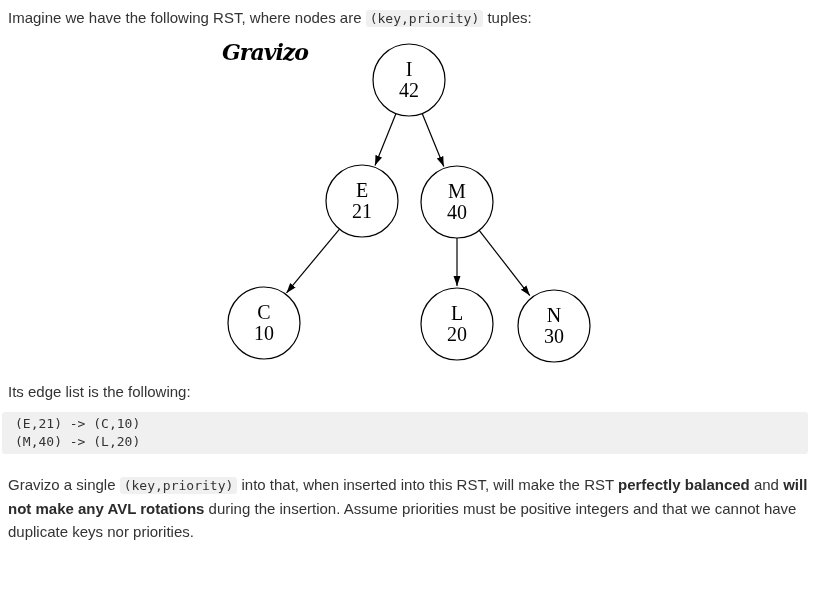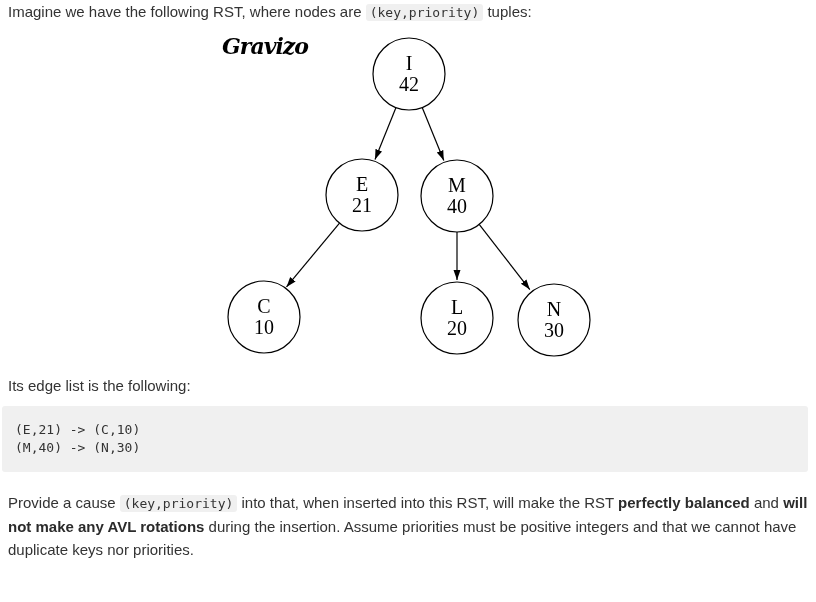--- a/index.html
+++ b/index.html
@@ -11,21 +11,21 @@
     overflow: hidden;
     font-family: "Liberation Sans", sans-serif;
     color: #333333;
   }
   .para {
     font-size: 15px;
     line-height: 23px;
     margin: 0 8px;
     color: #333333;
   }
-  .para-intro   { }
+  .para-intro   { margin-top: 6px; }
   .para-edges   { margin-top: 11px; }
   .para-bottom  { margin-top: 19px; max-width: 800px; }
   .inline-code {
     font-family: "DejaVu Sans Mono", monospace;
     font-size: 13px;
     background: #f0f0f0;
     border-radius: 3px;
     padding: 1px 4px;
     color: #333333;
     white-space: nowrap;
@@ -58,21 +58,21 @@
     font-size: 22px;
     font-style: italic;
     font-weight: bold;
     letter-spacing: -1px;
     fill: #000000;
   }
   .code-block {
     margin: 9px 8px 0 2px;
     background: #f0f0f0;
     border-radius: 3px;
-    padding: 15px 13px;
+    padding: 3px 13px;
     font-family: "DejaVu Sans Mono", monospace;
     font-size: 13px;
     line-height: 18px;
     color: #333333;
   }
   .code-line { white-space: pre; }
 </style>
 </head>
 <body>
 
@@ -119,19 +119,19 @@
       <text class="node-label" x="235" y="302">20</text>
 
       <circle class="node-circle" cx="332" cy="287" r="36"></circle>
       <text class="node-label" x="332" y="283">N</text>
       <text class="node-label" x="332" y="304">30</text>
     </svg>
   </figure>
 
   <p class="para para-edges">Its edge list is the following:</p>
 
-  <pre class="code-block"><div class="code-line">(E,21) -&gt; (C,10)</div><div class="code-line">(M,40) -&gt; (N,30)</div></pre>
+  <pre class="code-block"><div class="code-line">(E,21) -&gt; (C,10)</div><div class="code-line">(M,40) -&gt; (L,20)</div></pre>
 
   <p class="para para-bottom">
-    <span>Provide a cause </span><code class="inline-code">(key,priority)</code><span> into that, when inserted into this RST, will make the RST </span><strong>perfectly balanced</strong><span> and </span><strong>will not make any AVL rotations</strong><span> during the insertion. Assume priorities must be positive integers and that we cannot have duplicate keys nor priorities.</span>
+    <span>Gravizo a single </span><code class="inline-code">(key,priority)</code><span> into that, when inserted into this RST, will make the RST </span><strong>perfectly balanced</strong><span> and </span><strong>will not make any AVL rotations</strong><span> during the insertion. Assume priorities must be positive integers and that we cannot have duplicate keys nor priorities.</span>
   </p>
 
 </main>
 
 </body></html>

